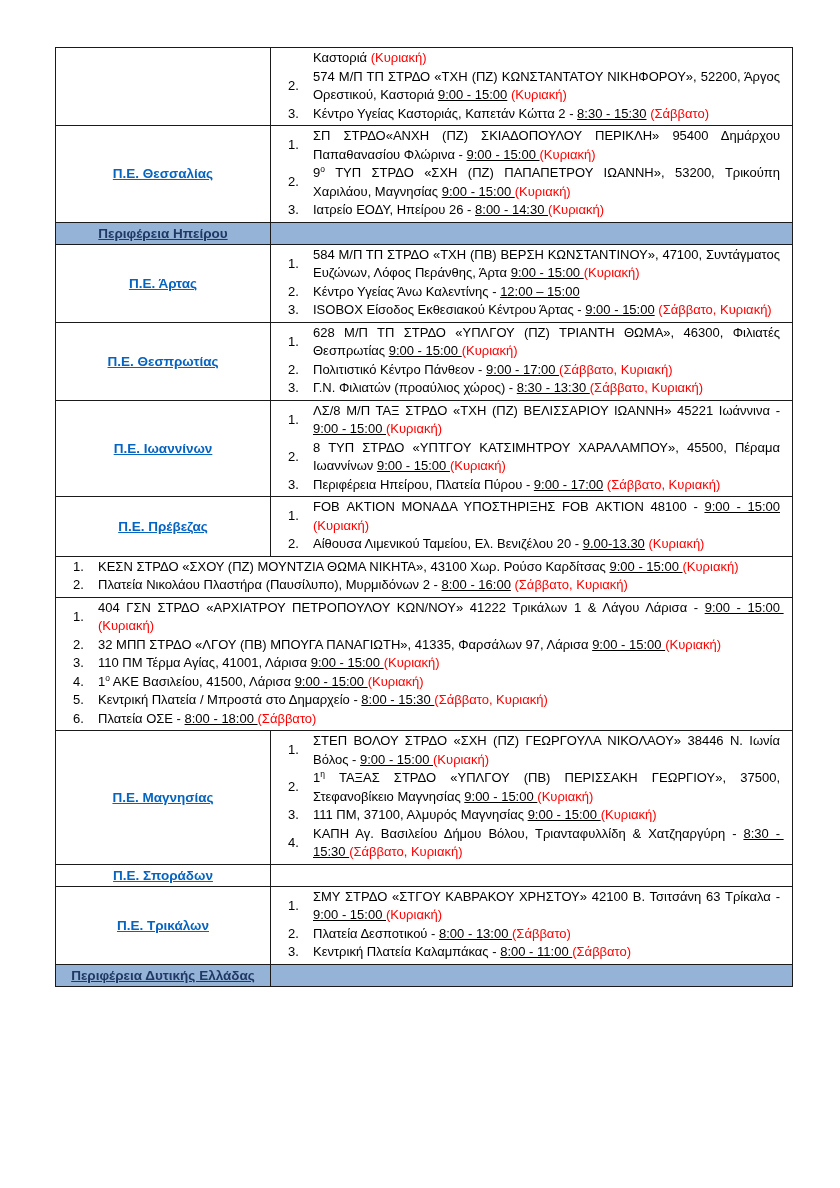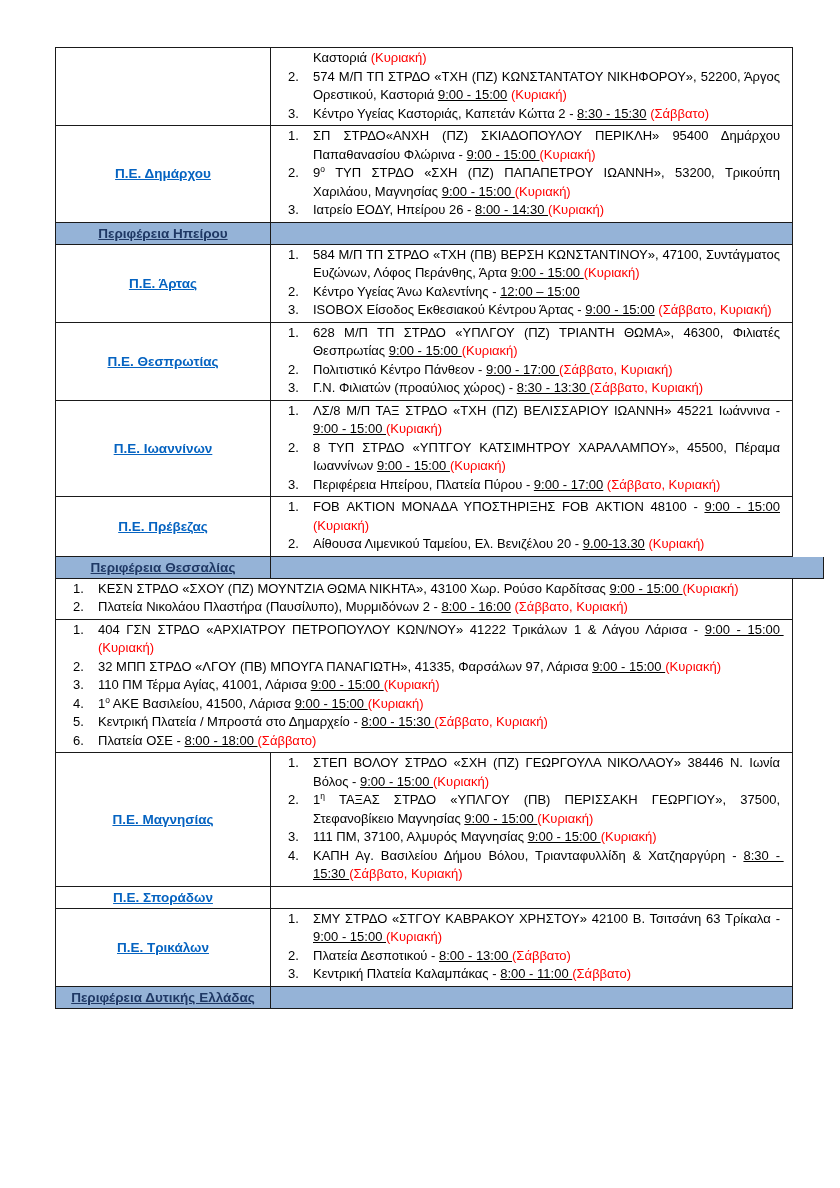--- a/index.html
+++ b/index.html
@@ -36,21 +36,21 @@
   }
   .cell-right{flex:1;box-sizing:border-box;padding:1px 0 2px 0;min-width:0;}
   .region{
     color:var(--link);font-weight:bold;text-decoration:underline;
     font-size:13.5px;line-height:17px;cursor:pointer;
   }
   .section-label{
     color:var(--section-text);font-weight:bold;text-decoration:underline;
     font-size:13.5px;line-height:17px;
   }
-  .item{display:flex;font-size:13px;line-height:18.5px;}
+  .item{display:flex;font-size:13px;line-height:18.5px;align-items:center;}
   .inum{flex:0 0 25px;margin-left:17px;}
   .itext{flex:1;text-align:justify;padding-right:12px;white-space:pre-wrap;min-width:0;}
   .seg-t{font-weight:normal;text-decoration:underline;}
   .seg-r{color:var(--red);}
   sup{font-size:8.5px;line-height:0;}
 </style>
 </head>
 <body>
 
 <div class="tablewrap">
@@ -66,21 +66,21 @@
           <span class="itext"><span class="seg-p">574 Μ/Π ΤΠ ΣΤΡΔΟ «ΤΧΗ (ΠΖ) ΚΩΝΣΤΑΝΤΑΤΟΥ ΝΙΚΗΦΟΡΟΥ», 52200, Άργος Ορεστικού, Καστοριά </span><span class="seg-t">9:00 - 15:00</span><span class="seg-p"> </span><span class="seg-r">(Κυριακή)</span></span>
         </div>
         <div class="item">
           <span class="inum">3.</span>
           <span class="itext"><span class="seg-p">Κέντρο Υγείας Καστοριάς, Καπετάν Κώττα 2 - </span><span class="seg-t">8:30 - 15:30</span><span class="seg-p"> </span><span class="seg-r">(Σάββατο)</span></span>
         </div>
       </div>
     </div>
     <div class="row entry">
       <div class="cell-left">
-        <span class="region">Π.Ε. Δημάρχου</span>
+        <span class="region">Π.Ε. Θεσσαλίας</span>
       </div>
       <div class="cell-right">
         <div class="item">
           <span class="inum">1.</span>
           <span class="itext"><span class="seg-p">ΣΠ ΣΤΡΔΟ«ΑΝΧΗ (ΠΖ) ΣΚΙΑΔΟΠΟΥΛΟΥ ΠΕΡΙΚΛΗ» 95400 Δημάρχου Παπαθανασίου Φλώρινα - </span><span class="seg-t">9:00 - 15:00 </span><span class="seg-r">(Κυριακή)</span></span>
         </div>
         <div class="item">
           <span class="inum">2.</span>
           <span class="itext"><span class="seg-p">9</span><sup>ο</sup><span class="seg-p"> ΤΥΠ ΣΤΡΔΟ «ΣΧΗ (ΠΖ) ΠΑΠΑΠΕΤΡΟΥ ΙΩΑΝΝΗ», 53200, Τρικούπη Χαριλάου, Μαγνησίας </span><span class="seg-t">9:00 - 15:00 </span><span class="seg-r">(Κυριακή)</span></span>
         </div>
@@ -160,26 +160,20 @@
       <div class="cell-right">
         <div class="item">
           <span class="inum">1.</span>
           <span class="itext"><span class="seg-p">FOB ΑΚΤΙΟΝ ΜΟΝΑΔΑ ΥΠΟΣΤΗΡΙΞΗΣ FOB ΑΚΤΙΟΝ 48100 - </span><span class="seg-t">9:00 - 15:00</span><span class="seg-p"> </span><span class="seg-r">(Κυριακή)</span></span>
         </div>
         <div class="item">
           <span class="inum">2.</span>
           <span class="itext"><span class="seg-p">Αίθουσα Λιμενικού Ταμείου, Ελ. Βενιζέλου 20 - </span><span class="seg-t">9.00-13.30</span><span class="seg-p"> </span><span class="seg-r">(Κυριακή)</span></span>
         </div>
       </div>
-    </div>
-    <div class="row section wide">
-      <div class="cell-left">
-        <span class="section-label">Περιφέρεια Θεσσαλίας</span>
-      </div>
-      <div class="cell-right"></div>
     </div>
     <div class="row entry">
       <div class="cell-right">
         <div class="item">
           <span class="inum">1.</span>
           <span class="itext"><span class="seg-p">ΚΕΣΝ ΣΤΡΔΟ «ΣΧΟΥ (ΠΖ) ΜΟΥΝΤΖΙΑ ΘΩΜΑ ΝΙΚΗΤΑ», 43100 Χωρ. Ρούσο Καρδίτσας </span><span class="seg-t">9:00 - 15:00 </span><span class="seg-r">(Κυριακή)</span></span>
         </div>
         <div class="item">
           <span class="inum">2.</span>
           <span class="itext"><span class="seg-p">Πλατεία Νικολάου Πλαστήρα (Παυσίλυπο), Μυρμιδόνων 2 - </span><span class="seg-t">8:00 - 16:00</span><span class="seg-p"> </span><span class="seg-r">(Σάββατο, Κυριακή)</span></span>

